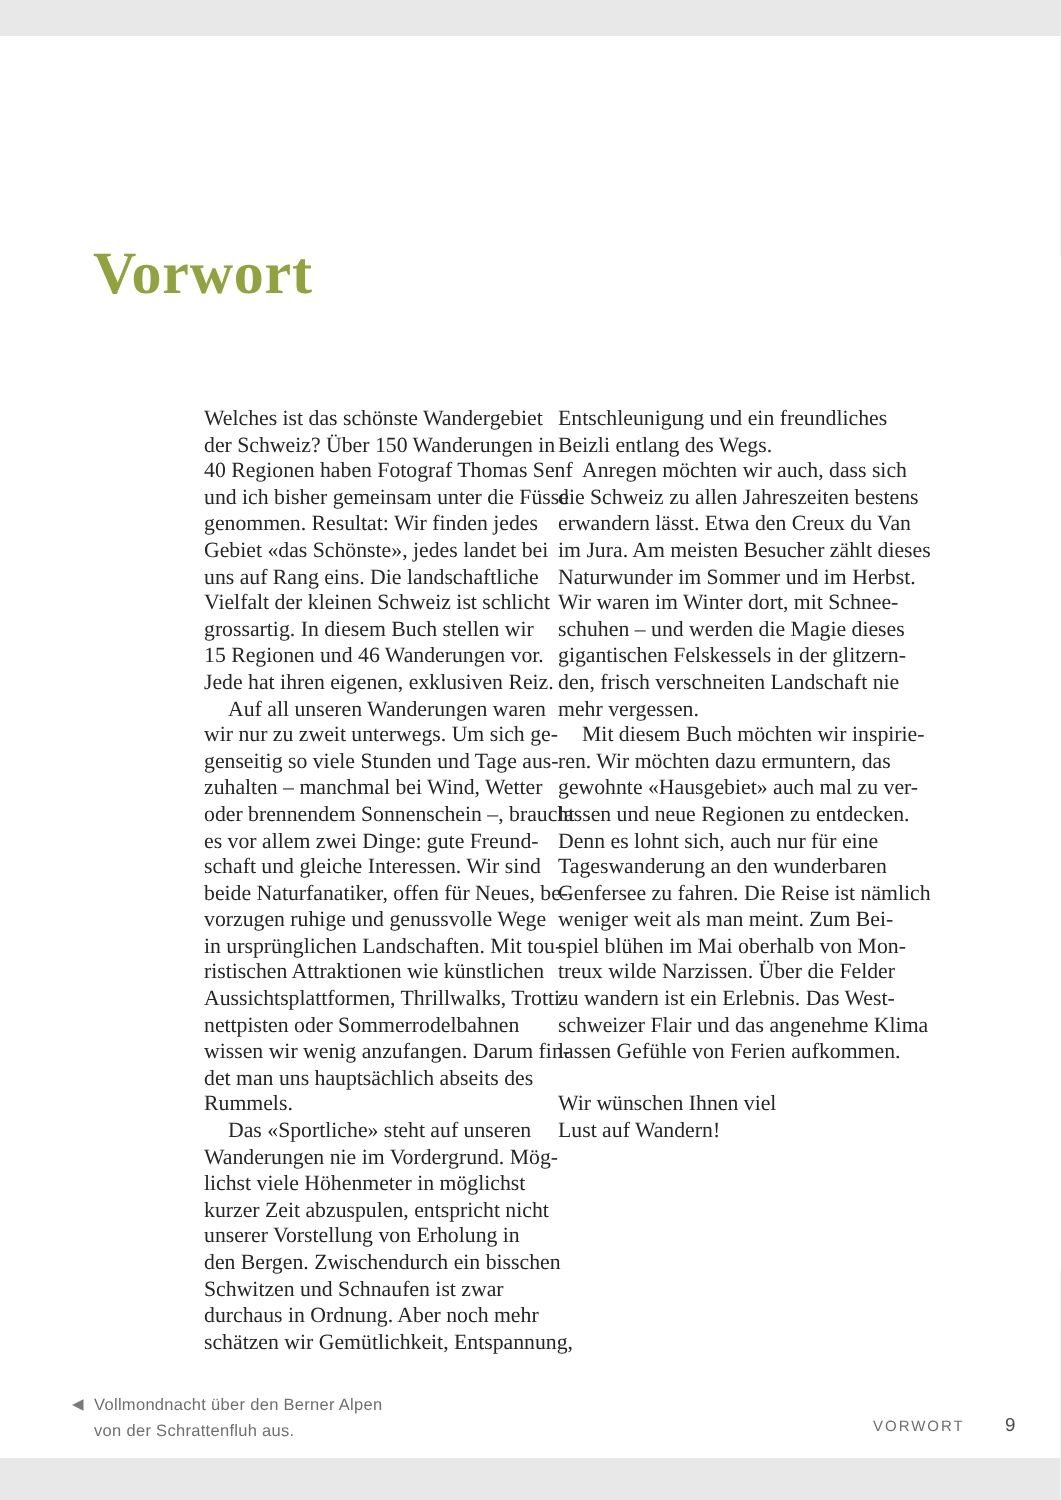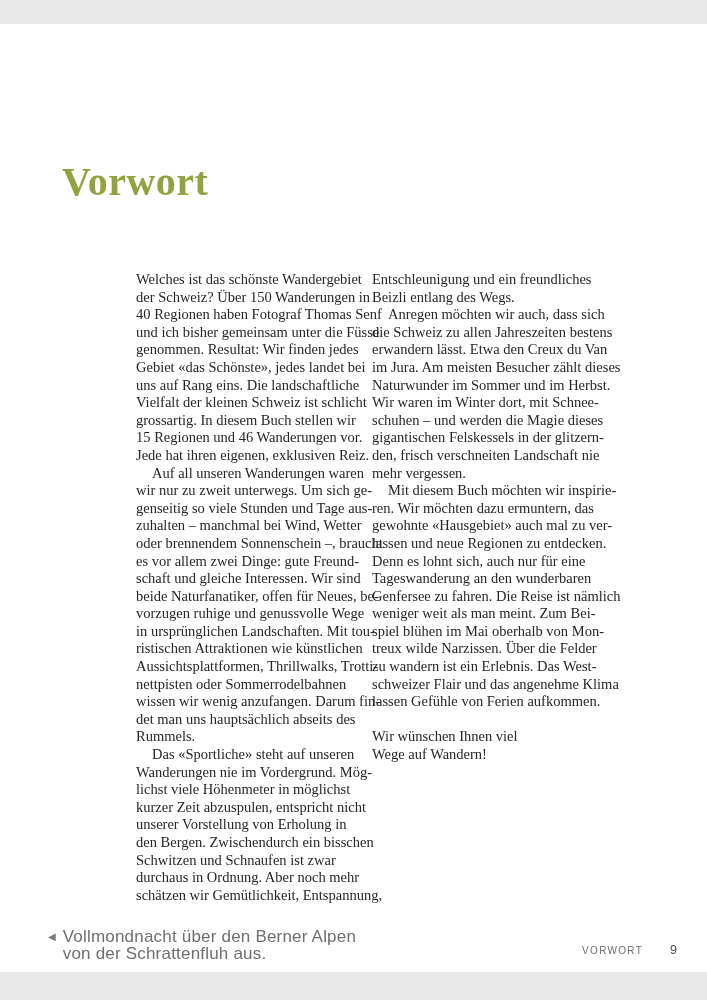--- a/index.html
+++ b/index.html
@@ -49,21 +49,21 @@
     gap: 7px;
     font-family: "Liberation Sans", sans-serif;
   }
   .caption-marker {
     font-size: 10px;
     line-height: 16.5px;
     color: #7a7a7a;
   }
   .caption-text {
     white-space: pre-line;
-    font-size: 17px;
+    font-size: 11px;
     line-height: 16.5px;
     letter-spacing: 0.2px;
     color: #6f6f6f;
   }
   .footer {
     position: absolute;
     right: 30px;
     top: 919px;
     display: flex;
     align-items: baseline;
@@ -146,21 +146,21 @@
 Denn es lohnt sich, auch nur für eine
 Tageswanderung an den wunderbaren
 Genfersee zu fahren. Die Reise ist nämlich
 weniger weit als man meint. Zum Bei-
 spiel blühen im Mai oberhalb von Mon-
 treux wilde Narzissen. Über die Felder
 zu wandern ist ein Erlebnis. Das West-
 schweizer Flair und das angenehme Klima
 lassen Gefühle von Ferien aufkommen.</p>
       <p class="para gap">Wir wünschen Ihnen viel
-Wege auf Wandern!</p>
+Lust auf Wandern!</p>
     </div>
 
   <div class="caption">
     <span class="caption-marker">◀</span>
     <div class="caption-text">Vollmondnacht über den Berner Alpen
 von der Schrattenfluh aus.</div>
   </div>
 
   <div class="footer">
     <span class="footer-section">VORWORT</span>

